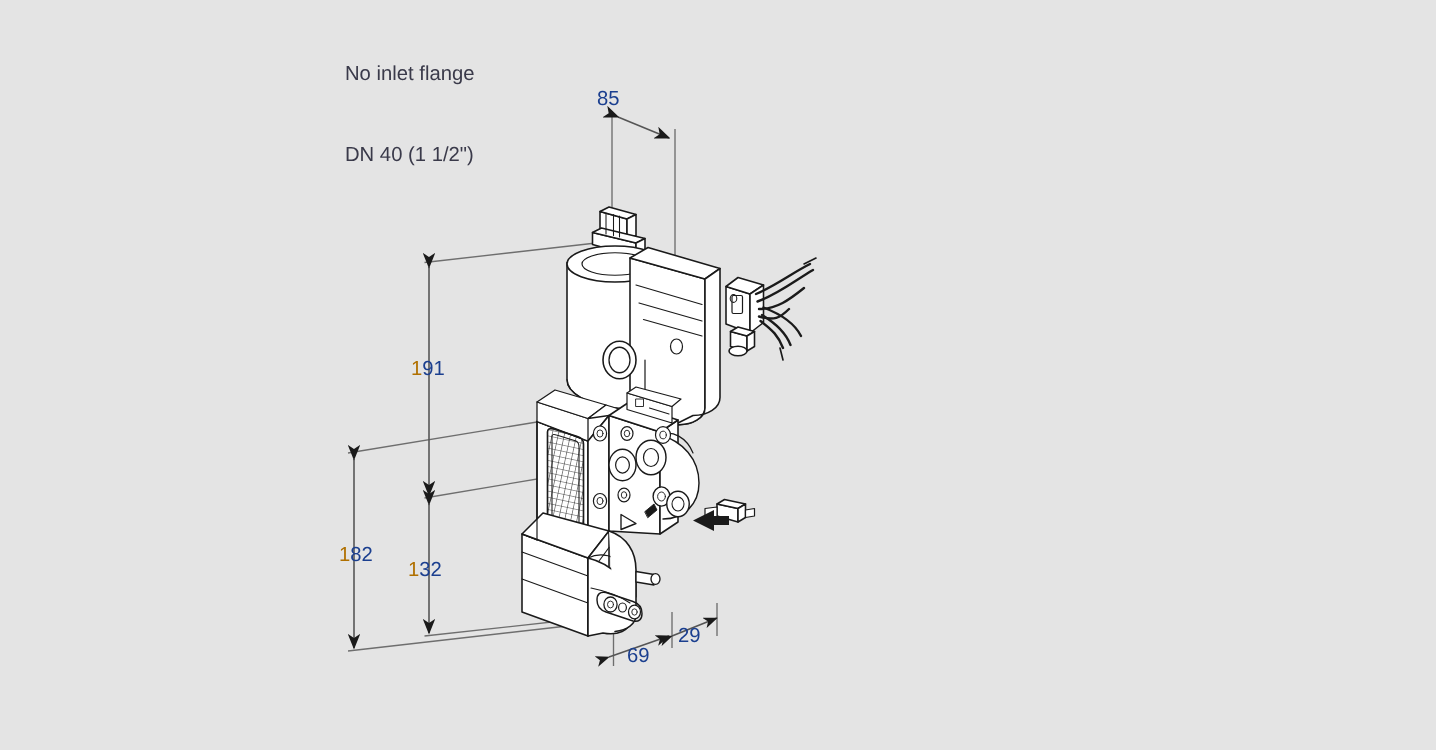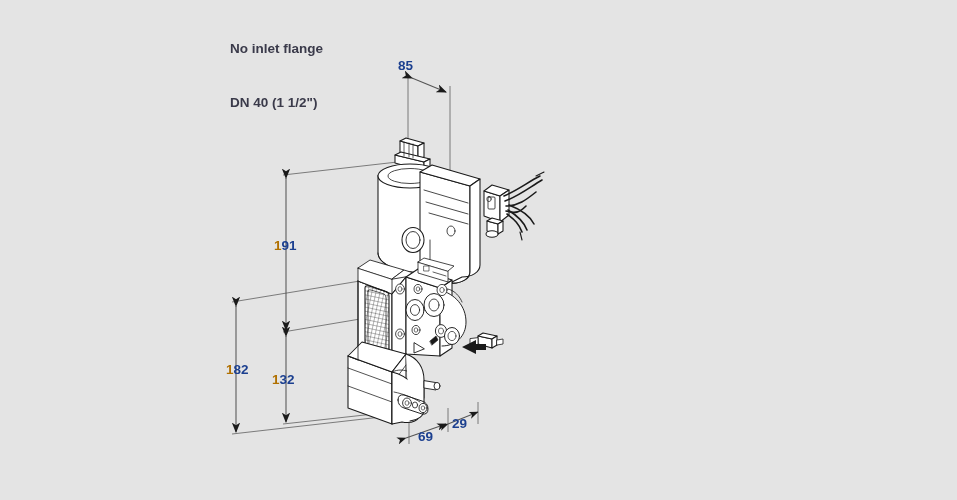--- a/index.html
+++ b/index.html
@@ -1,21 +1,21 @@
 <!DOCTYPE html>
 <html><head>
 <meta charset="utf-8">
 <style>
   html,body{margin:0;padding:0;}
   body{
     width:957px;height:500px;overflow:hidden;
     background:#e4e4e4;
     font-family:"Liberation Sans", sans-serif;
   }
-  #stage{position:relative;width:957px;height:500px;font-weight:bold;}
+  #stage{position:relative;width:957px;height:500px;}
   #caption{
     position:absolute;left:230px;top:4px;
     font-size:13.5px;line-height:18px;color:#3a3a4a;
     white-space:pre;
   }
   #caption .l1{display:block;}
   #caption .l2{display:block;}
   svg{position:absolute;left:0;top:0;}
   .dimtxt{font-family:"Liberation Sans",sans-serif;font-size:13.5px;}
   .dimblue{fill:#1b3f8f;}

